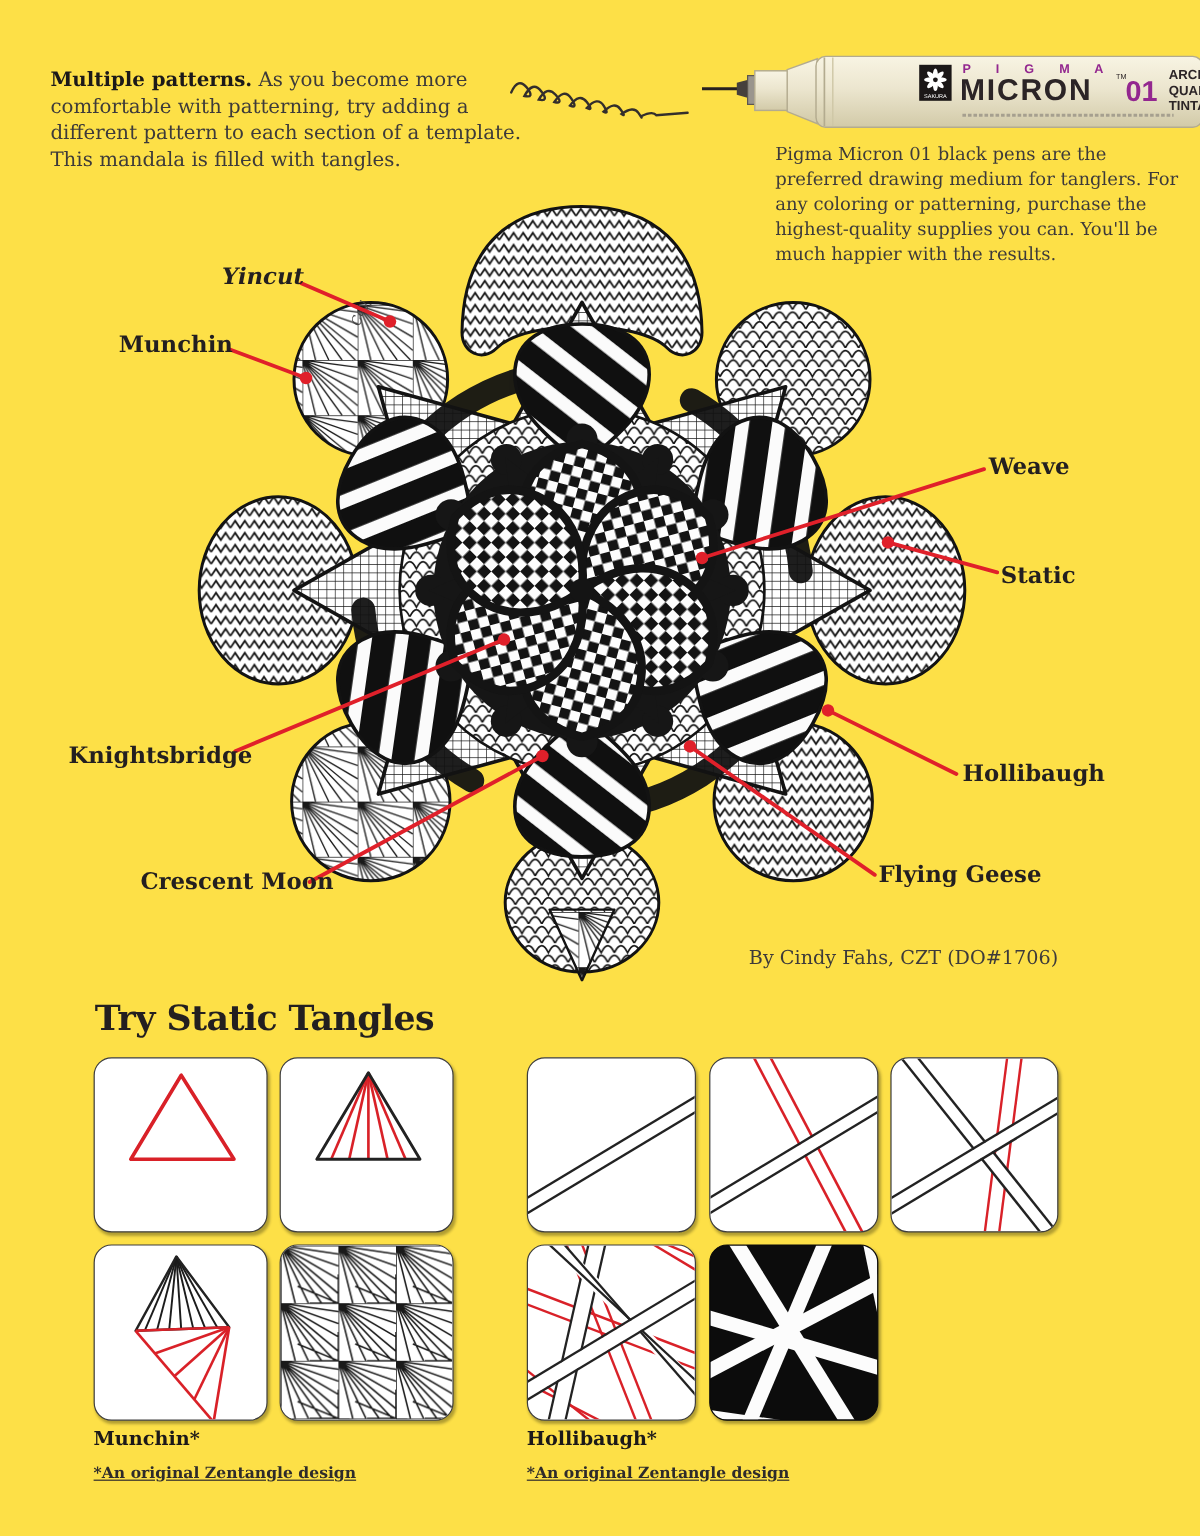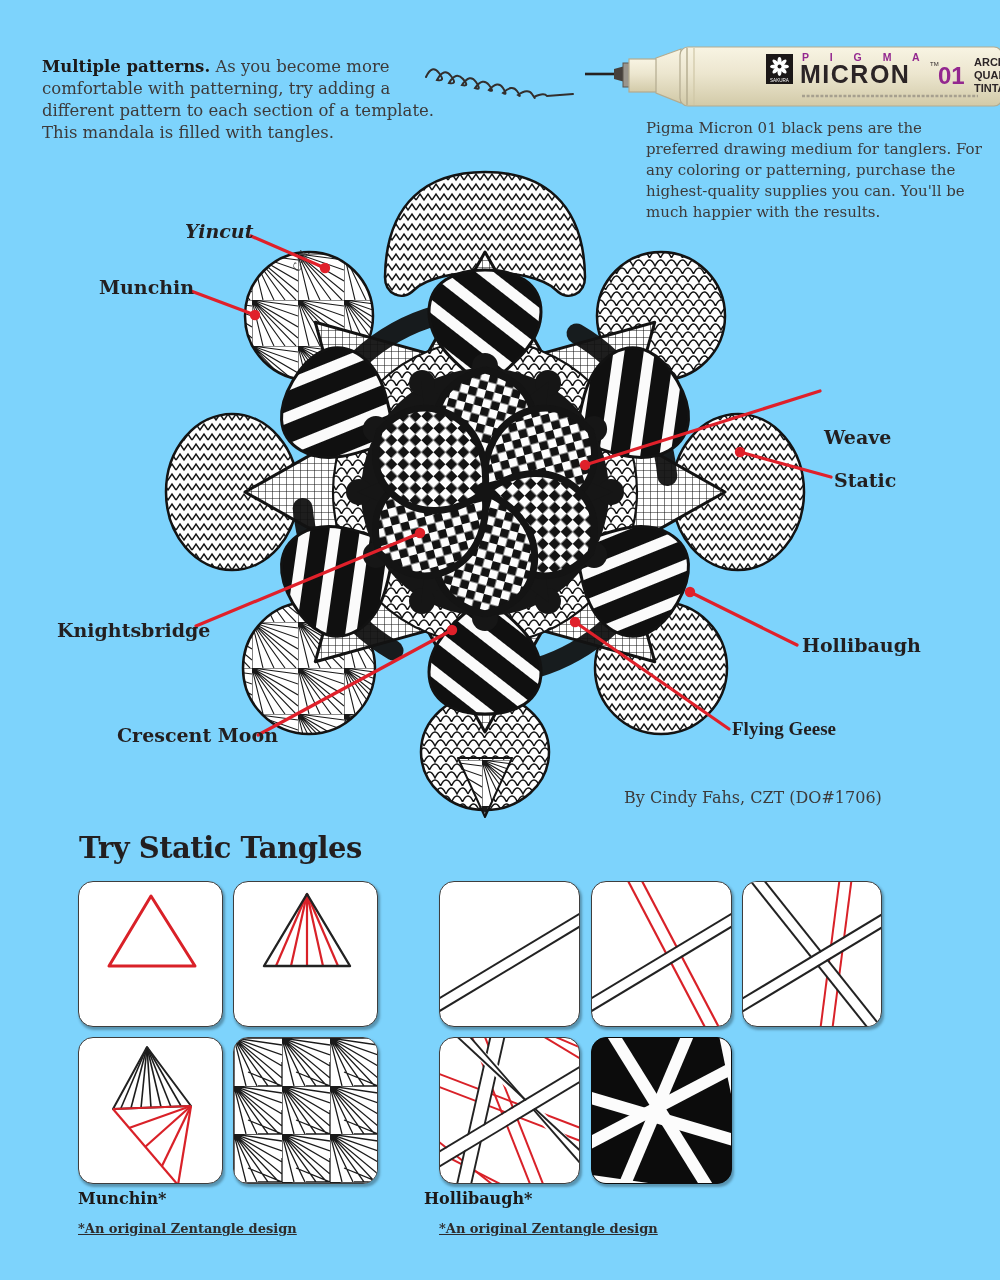--- a/index.html
+++ b/index.html
@@ -1,51 +1,51 @@
 <!DOCTYPE html>
 <html><head>
 <meta charset="utf-8">
 <style>
   html,body{margin:0;padding:0;}
-  .page{position:relative;width:1000px;height:1280px;background:#7dd3fc;overflow:hidden;
+  .page{position:relative;width:1000px;height:1280px;background:#fde047;overflow:hidden;
         font-family:"DejaVu Serif",serif;color:#231f20;}
   
   .intro{position:absolute;left:42px;top:56px;width:408px;font-size:16.5px;line-height:22px;color:#3d3a3a;}
   .intro b{color:#1c1919;}
   
   .pen-note{position:absolute;left:646px;top:118px;width:338px;font-size:15px;line-height:21px;color:#3d3a3a;}
   
   .callout{position:absolute;font-size:19px;font-weight:bold;color:#231f20;white-space:nowrap;}
   #lbl-yincut{left:185px;top:220px;font-style:italic;}
   #lbl-munchin{left:99px;top:276px;}
-  #lbl-weave{left:824px;top:378px;margin-top:48px;}
+  #lbl-weave{left:824px;top:378px;}
   #lbl-static{left:834px;top:469px;}
   #lbl-knightsbridge{left:57px;top:619px;}
   #lbl-hollibaugh{left:802px;top:634px;}
   #lbl-crescent{left:117px;top:724px;text-align:right;}
-  #lbl-flying{left:732px;top:718px;font-family:Liberation Serif, serif;}
+  #lbl-flying{left:732px;top:718px;}
   .credit{position:absolute;left:624px;top:788px;font-size:16px;color:#3d3a3a;}
   
   .tangles-heading{position:absolute;left:79px;top:831px;font-size:29px;font-weight:bold;color:#231f20;letter-spacing:-0.5px;}
   .tile{position:absolute;background:#fff;border:1.6px solid #3e3e3e;border-radius:15px;
         box-shadow:1.5px 2.5px 2.5px rgba(0,0,0,.3);overflow:hidden;}
   .tile svg{display:block;width:100%;height:100%;}
   .tile.dark{background:#0c0c0c;border-color:#0c0c0c;}
   #m1{left:78px;top:881px;width:143px;height:144px;}
   #m2{left:233px;top:881px;width:143px;height:144px;}
   #m3{left:78px;top:1037px;width:143px;height:145px;}
   #m4{left:233px;top:1037px;width:143px;height:145px;}
   #h1{left:439px;top:881px;width:139px;height:144px;}
   #h2{left:591px;top:881px;width:139px;height:144px;}
   #h3{left:742px;top:881px;width:138px;height:144px;}
   #h4{left:439px;top:1037px;width:139px;height:145px;}
   #h5{left:591px;top:1037px;width:139px;height:145px;}
   .group-title{position:absolute;font-size:16px;font-weight:bold;color:#1c1919;}
   #gt-munchin{left:78px;top:1189px;}
-  #gt-hollibaugh{left:424px;top:1189px;text-align:center;}
+  #gt-hollibaugh{left:439px;top:1189px;text-align:center;}
   .group-foot{position:absolute;font-size:13px;font-weight:bold;color:#2e2b2b;text-decoration:underline;}
   #gf-munchin{left:78px;top:1221px;}
   #gf-hollibaugh{left:439px;top:1221px;}
   .abs{position:absolute;}
   svg{overflow:hidden;}
 </style>
 </head>
 <body>
 
 <div class="page">

